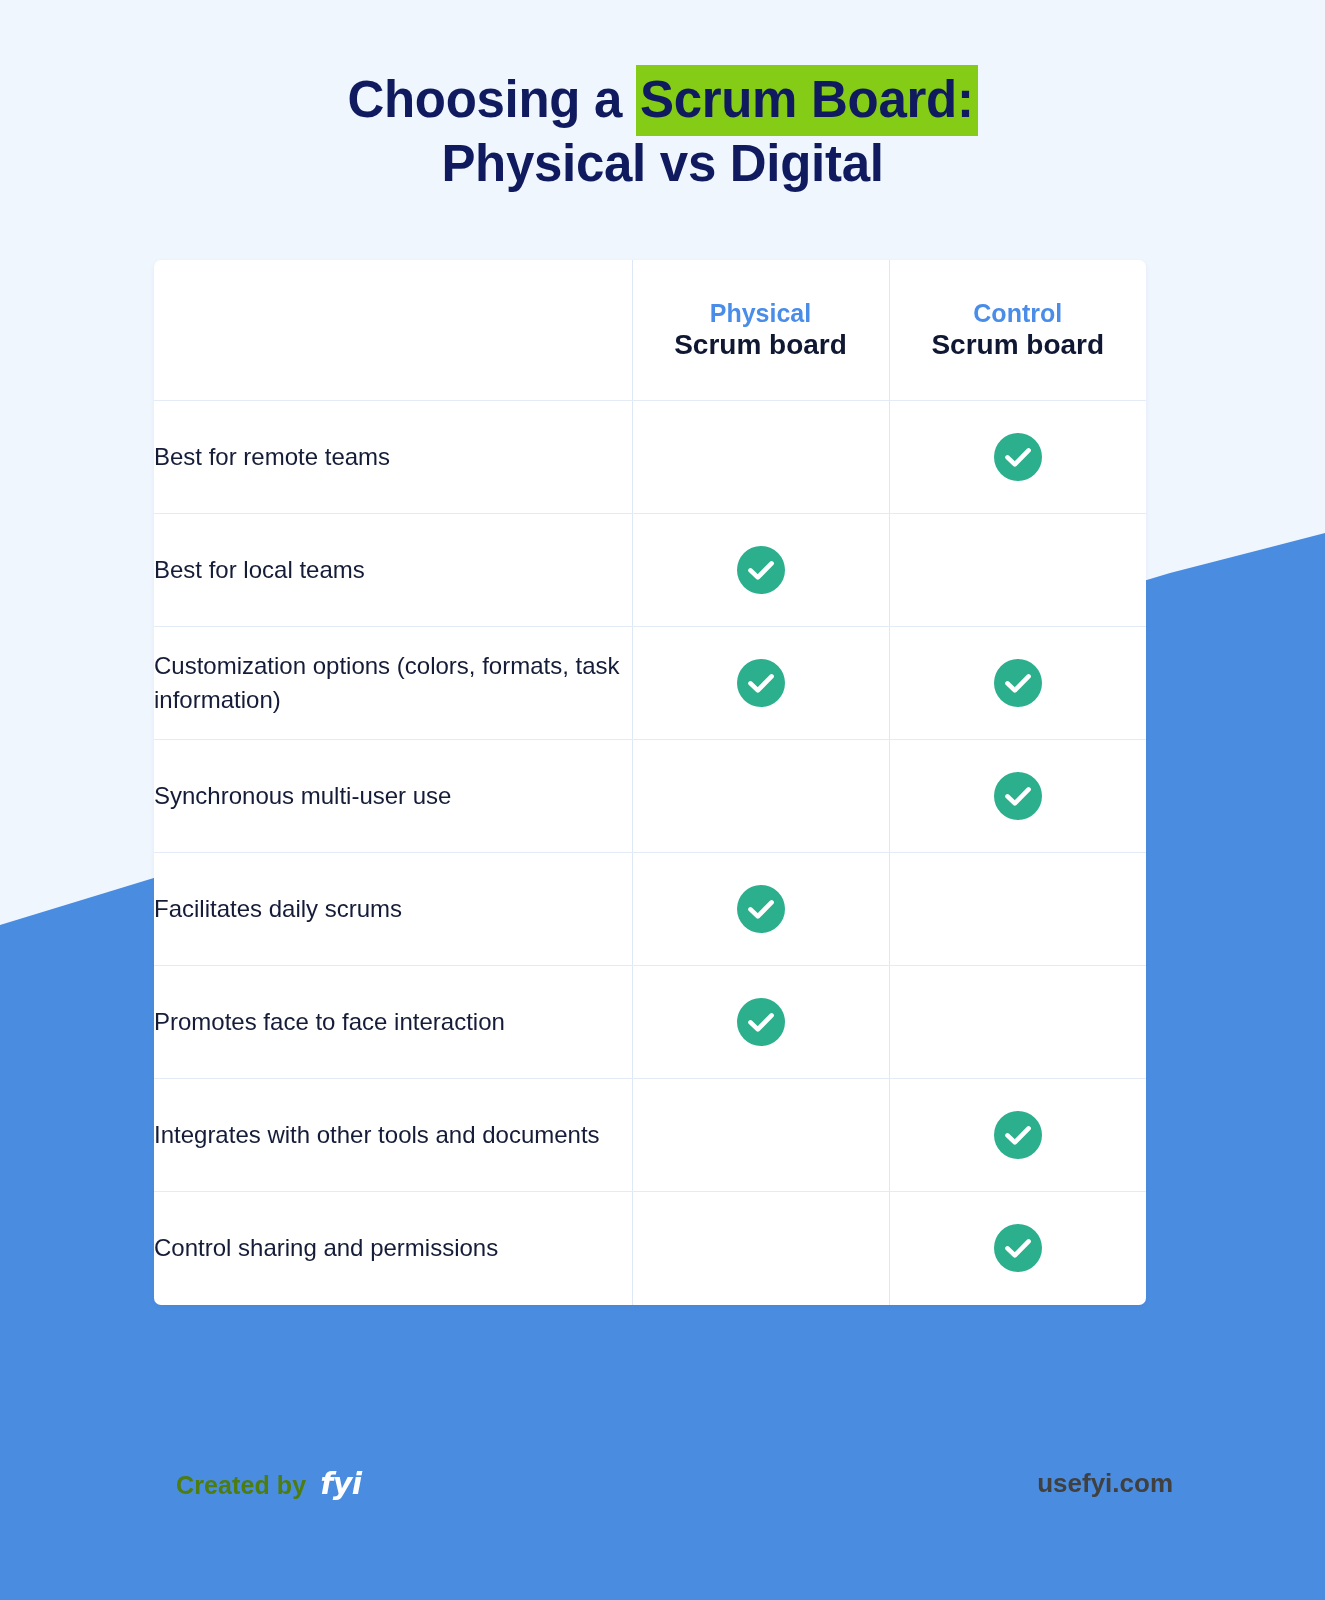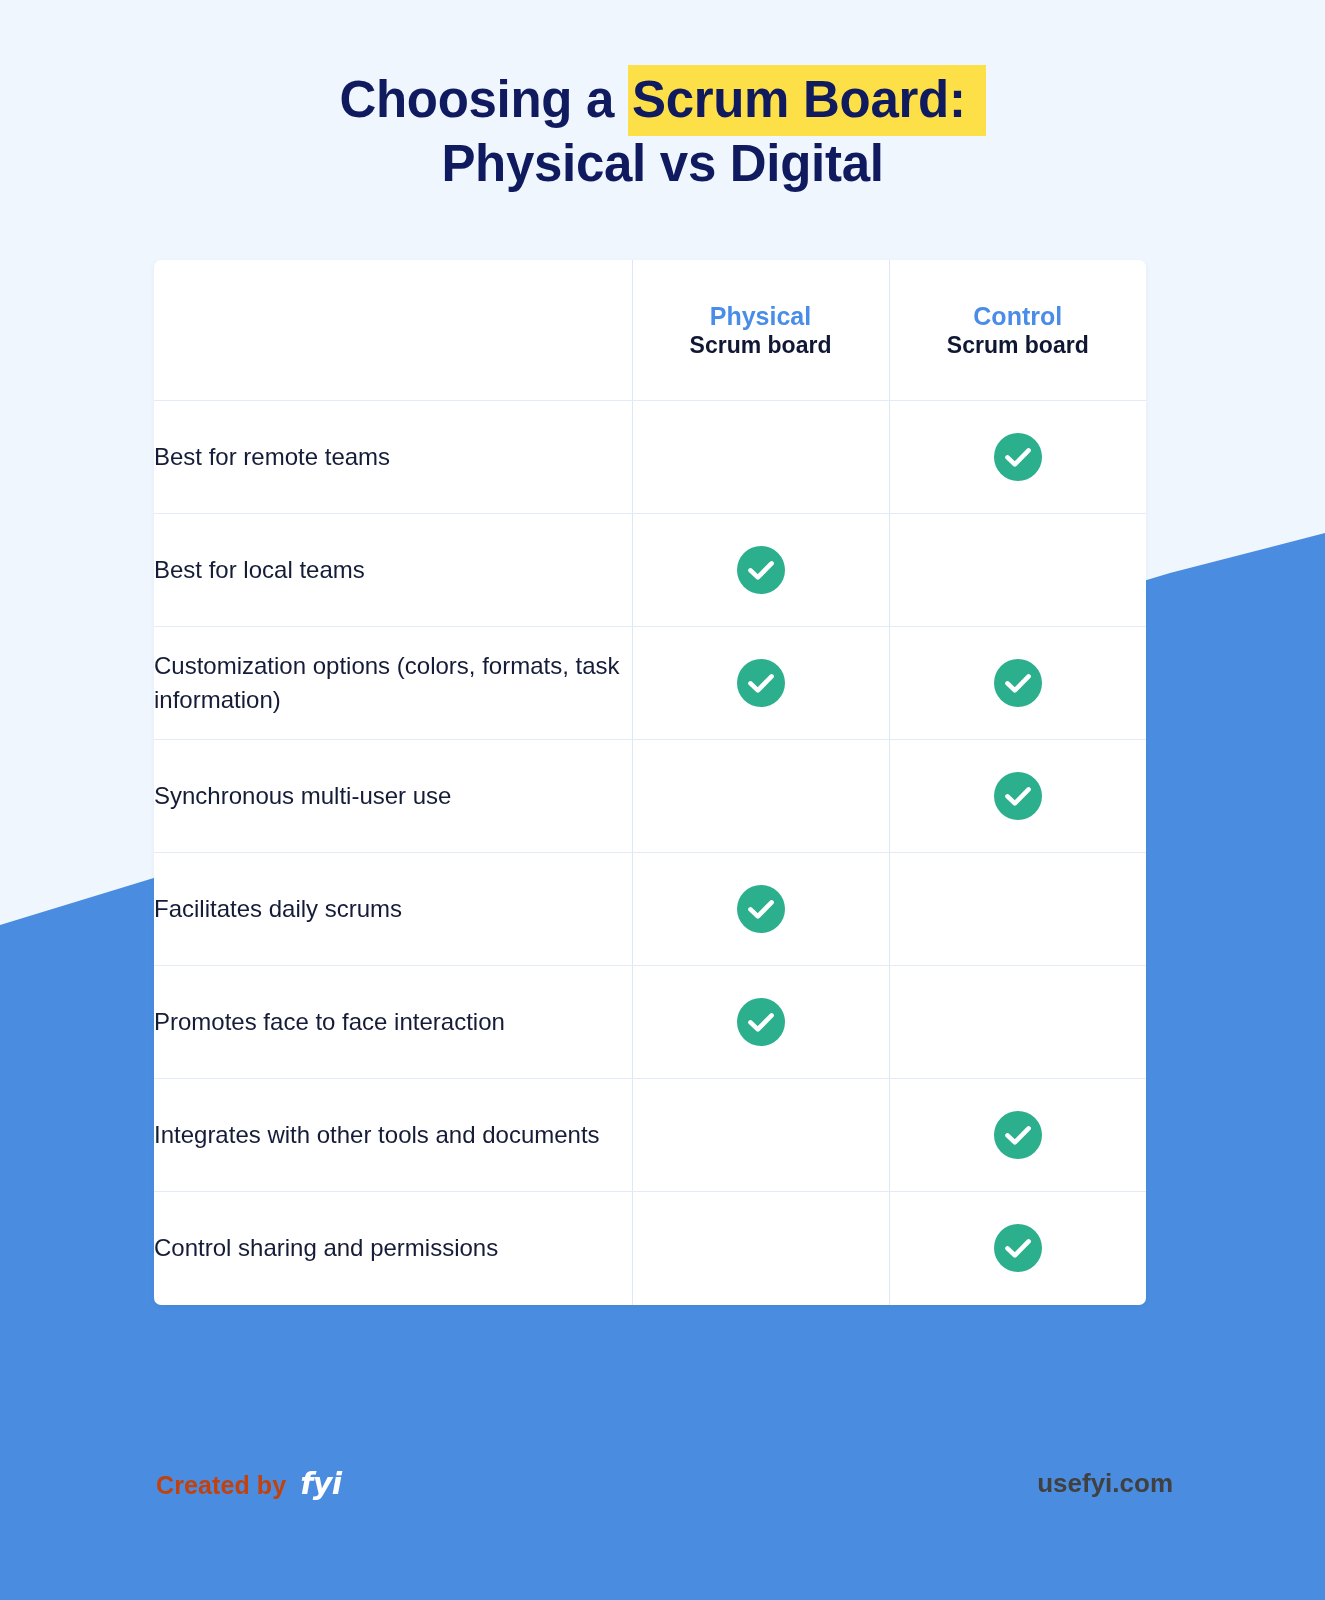--- a/index.html
+++ b/index.html
@@ -35,22 +35,22 @@
   }
   .title-line {
     font-size: 51px;
     font-weight: bold;
     color: #101A5E;
     line-height: 64px;
     letter-spacing: -0.3px;
     white-space: nowrap;
   }
   .title-hl {
-    background: #fde047;
-    padding: 6px 20px 8px 4px;
+    background: #84cc16;
+    padding: 6px 4px 8px 4px;
     box-decoration-break: clone;
     -webkit-box-decoration-break: clone;
   }
 
   
   #table-card {
     position: absolute;
     left: 154px;
     top: 260px;
     width: 992px;
@@ -80,21 +80,21 @@
   thead th { height: 140px; }
   .hdr-inner { text-align: center; line-height: 1.22; }
   .hdr-kind {
     display: block;
     font-size: 25px;
     font-weight: bold;
     color: #4A8DE8;
   }
   .hdr-sub {
     display: block;
-    font-size: 23px;
+    font-size: 28px;
     font-weight: bold;
     color: #0F1733;
   }
 
   td.feature {
     padding: 18px 26px 18px 36px;
     font-size: 24px;
     color: #151C38;
     line-height: 1.42;
   }
@@ -124,22 +124,23 @@
     position: absolute;
     left: 156px;
     top: 14px;
     display: flex;
     align-items: baseline;
     gap: 14px;
   }
   #created-by .cb-text {
     font-size: 25px;
     font-weight: bold;
-    color: #c2410c;
+    color: #4d7c0f;
     letter-spacing: 0.1px;
+    margin-left: 20px;
   }
   #created-by .cb-logo {
     font-size: 30px;
     font-weight: bold;
     font-style: italic;
     color: #FFFFFF;
     font-family: "DejaVu Sans", sans-serif;
     letter-spacing: -0.5px;
     text-align: center;
   }

